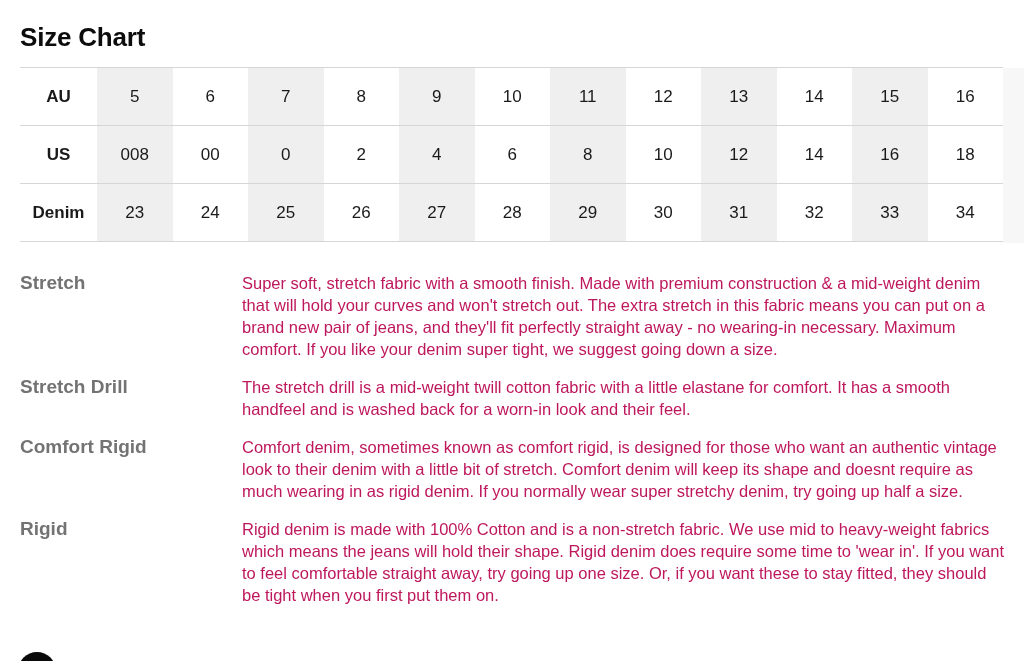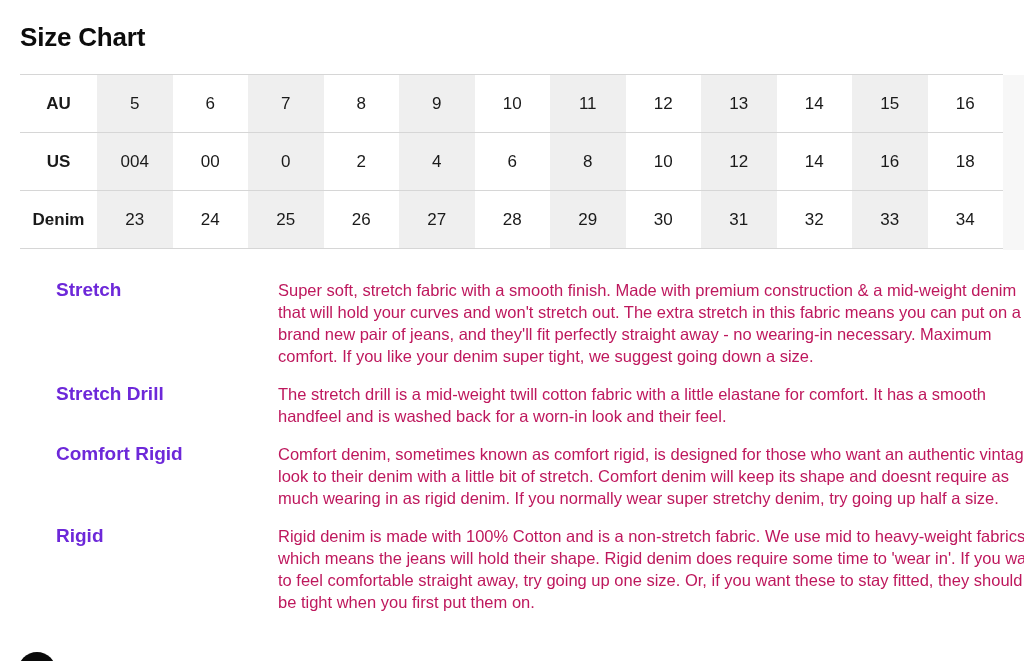--- a/index.html
+++ b/index.html
@@ -24,21 +24,21 @@
     font-weight: bold;
     letter-spacing: -0.2px;
     color: #0c0c0c;
   }
   h1.section-title { padding-top: 22px; }
   h2.section-title { margin-top: 37px; line-height: 28px; }
 
   
   .table-zone {
     position: relative;
-    margin: 22px 0 0 20px;
+    margin: 15px 0 0 20px;
     width: 1004px;
   }
   table.size-table {
     border-collapse: collapse;
     table-layout: fixed;
     width: 983px;
     border-top: 1px solid #d6d6d6;
   }
   table.size-table tr {
     border-bottom: 1px solid #d6d6d6;
@@ -75,22 +75,21 @@
     display: flex;
     align-items: flex-start;
     margin-bottom: 16px;
   }
   .fabric-name {
     width: 222px;
     flex: 0 0 222px;
     font-size: 19px;
     line-height: 22px;
     font-weight: bold;
-    color: #6d28d9;
-    margin-left: 36px;
+    color: #737373;
   }
   .fabric-desc {
     width: 767px;
     flex: 0 0 767px;
     font-size: 16.5px;
     line-height: 22px;
     color: #be185d;
   }
 
   
@@ -125,21 +124,21 @@
             <td>10</td>
             <td>11</td>
             <td>12</td>
             <td>13</td>
             <td>14</td>
             <td>15</td>
             <td>16</td>
           </tr>
           <tr>
             <th>US</th>
-            <td>004</td>
+            <td>008</td>
             <td>00</td>
             <td>0</td>
             <td>2</td>
             <td>4</td>
             <td>6</td>
             <td>8</td>
             <td>10</td>
             <td>12</td>
             <td>14</td>
             <td>16</td>

